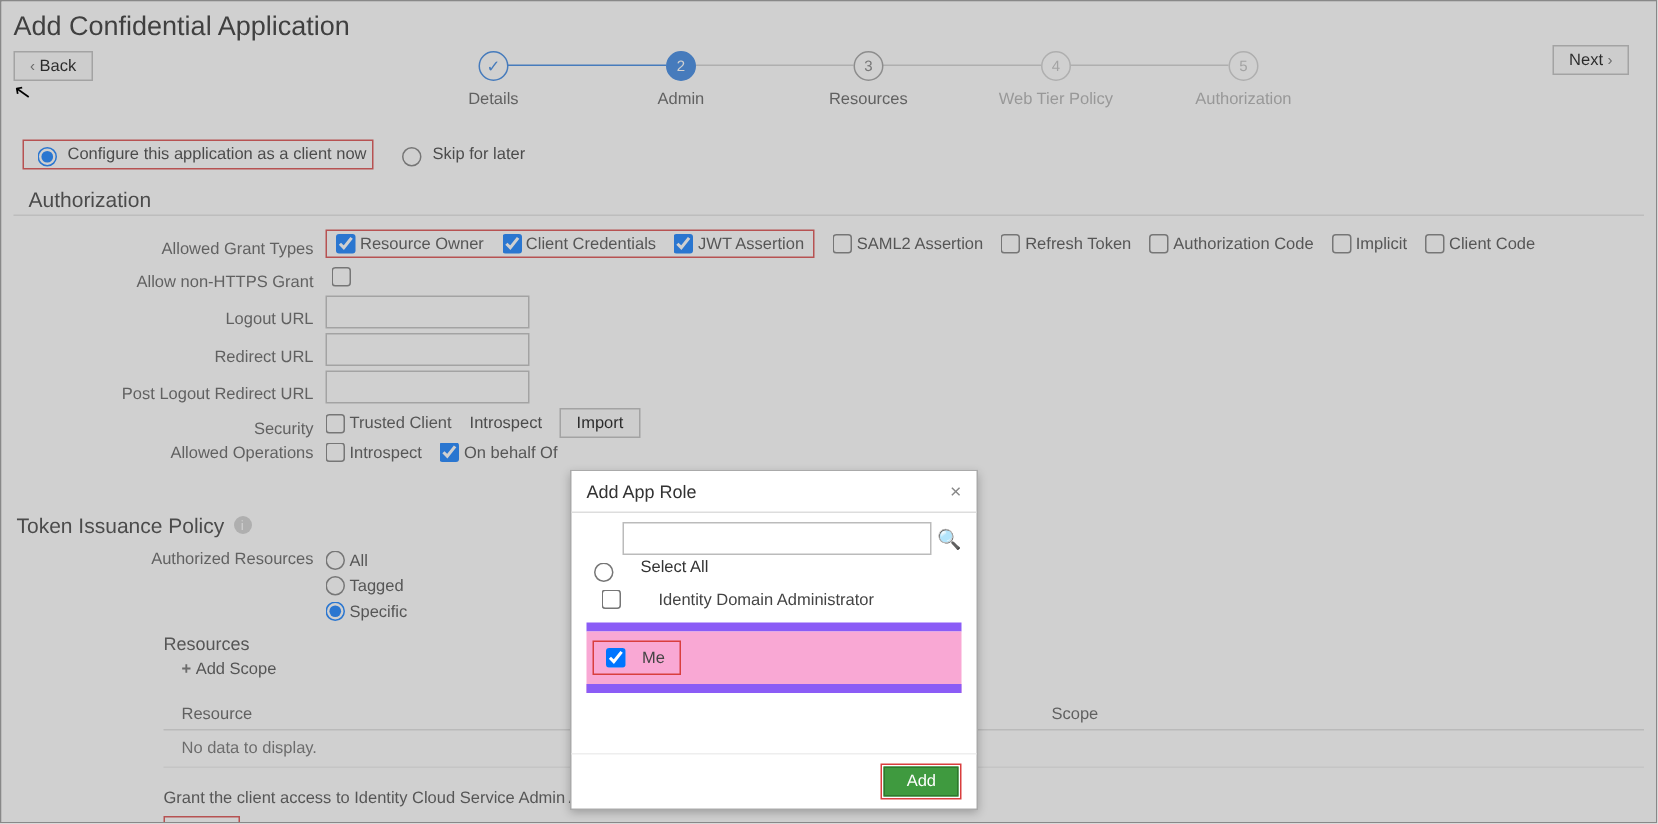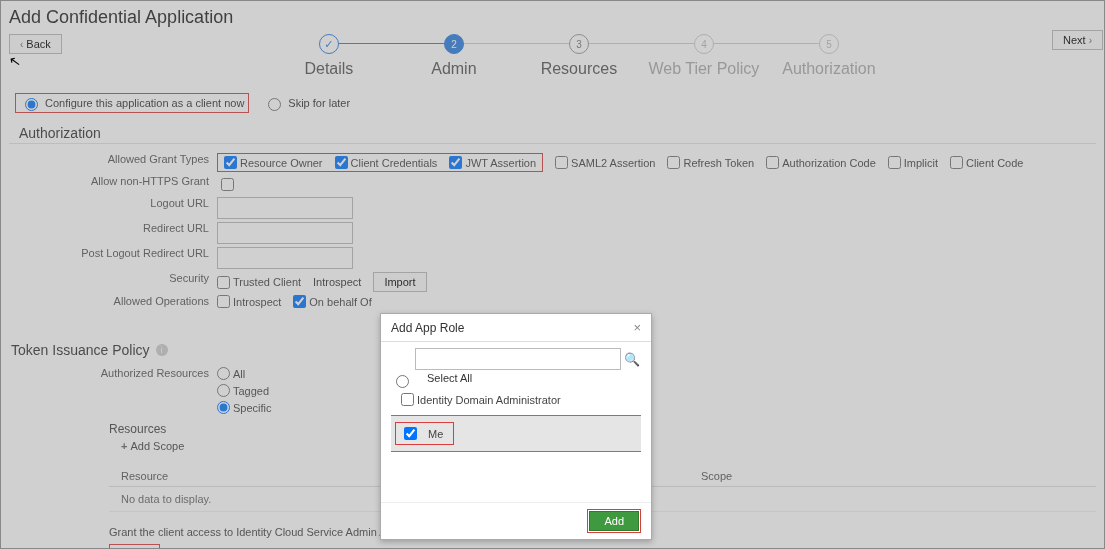--- a/index.html
+++ b/index.html
@@ -1,40 +1,40 @@
 <!DOCTYPE html>
 <html><head>
 <meta charset="utf-8">
 <style>
 html,body{margin:0;padding:0;font-family:Arial,Helvetica,sans-serif;font-size:11px;color:#333;background:#fff}
 .frame{width:1105px;height:549px;position:relative;border:1px solid #888;box-sizing:border-box;overflow:hidden}
 .overlay{position:absolute;inset:0;background:rgba(120,120,120,0.35);pointer-events:none;z-index:5}
 .page-title{font-size:18px;font-weight:400;color:#222;padding:6px 8px 2px 8px}
 .topbar{display:flex;align-items:flex-start;padding:4px 8px 0 8px;position:relative;height:55px}
 .btn{background:#fafafa;border:1px solid #bbb;padding:3px 10px;font-size:11px;cursor:pointer;display:inline-flex;align-items:center;gap:3px}
-.btn.next{position:absolute;right:1px;top:0}
+.btn.next{position:absolute;right:18px;top:0}
 .chev{font-size:10px;color:#666}
 .wizard{flex:1;display:flex;justify-content:center;gap:0;align-items:flex-start;margin:0 60px}
 .step{display:flex;flex-direction:column;align-items:center;width:125px;position:relative}
 .step .dot{width:18px;height:18px;border-radius:50%;border:1px solid #999;background:#fff;display:flex;align-items:center;justify-content:center;font-size:10px;color:#777;position:relative;z-index:2}
 .step.done .dot{border-color:#2c7de0;color:#2c7de0}
 .step.done .dot::after{content:"✓";color:#2c7de0;font-size:11px}
 .step.active .dot{background:#2c7de0;border-color:#2c7de0;color:#fff}
-.step .lbl{margin-top:6px;font-size:16px;color:#555}
+.step .lbl{margin-top:6px;font-size:11px;color:#555}
 .step.inactive .dot{border-color:#ccc;color:#bbb}
 .step.inactive .lbl{color:#aaa}
 .step::before{content:"";position:absolute;top:9px;left:-53px;width:106px;height:1px;background:#ccc;z-index:1}
 .step:first-child::before{display:none}
 .step.done+.step::before,.step.active::before{background:#2c7de0}
 .radio-row{display:flex;align-items:center;gap:14px;padding:4px 8px 4px 14px;font-size:11px}
 .radio-row label{display:flex;align-items:center;gap:4px;cursor:pointer}
 .red-box{border:1.5px solid #d93e3e;padding:1px 4px}
 .section-title{font-size:14px;color:#333;padding:6px 8px 2px 10px;border-bottom:1px solid #e2e2e2;margin:2px 8px}
 .form-area{padding:4px 8px 0 8px}
-.form-row{display:flex;align-items:flex-start;margin:3px 0}
+.form-row{display:flex;align-items:flex-end;margin:3px 0}
 .form-row .flabel{width:200px;text-align:right;padding-right:8px;color:#555;font-size:11px}
 .form-row .fcontent{display:flex;align-items:center;gap:12px;flex-wrap:wrap}
 input[type=text].url{width:130px;height:18px;border:1px solid #bbb;background:#fff}
 .chk{display:inline-flex;align-items:center;gap:3px;font-size:11px;color:#444}
 .chk input{margin:0}
 .grant-box{border:1.5px solid #d93e3e;padding:2px 6px;display:inline-flex;align-items:center;gap:12px}
 .token-header{font-size:14px;color:#333;padding:4px 8px 2px 10px;display:flex;align-items:center;gap:6px;margin-top:30px}
 .info-icon{width:12px;height:12px;border-radius:50%;background:#ccc;color:#fff;font-size:9px;display:inline-flex;align-items:center;justify-content:center}
 .radio-col{display:flex;flex-direction:column;gap:4px}
 .resources-block{margin-left:100px;margin-top:8px}
@@ -51,24 +51,24 @@
 
 .dialog{position:absolute;left:379px;top:312px;width:270px;height:225px;background:#fff;border:1px solid #aaa;box-shadow:0 2px 6px rgba(0,0,0,.25);z-index:10;display:flex;flex-direction:column}
 .dlg-head{display:flex;justify-content:space-between;align-items:center;padding:6px 10px;border-bottom:1px solid #ddd;font-size:12px;color:#333}
 .dlg-close{cursor:pointer;color:#888;font-size:13px}
 .dlg-body{flex:1;padding:6px 10px 4px 10px;overflow:hidden}
 .search-row{display:flex;align-items:center;gap:4px;margin-bottom:2px}
 .search-row input[type=text]{flex:1;height:18px;border:1px solid #bbb;margin-left:24px}
 .search-row .mag{color:#888;font-size:13px;cursor:pointer}
 .sel-all{display:flex;align-items:flex-start;gap:15px;font-size:11px;margin-bottom:0}
 .role-list{border-top:0}
-.role-item{display:flex;align-items:center;gap:0;padding:6px 4px;border-bottom:1px solid #8b5cf6;font-size:11px;color:#444}
+.role-item{display:flex;align-items:center;gap:22px;padding:6px 4px;border-bottom:6px solid #8b5cf6;font-size:11px;color:#444}
 .role-item.cut{padding-top:2px}
 .role-item input{margin-left:6px}
-.role-item.selected{background:#e5e5e5}
+.role-item.selected{background:#f9a8d4}
 .me-red{border:1.5px solid #d93e3e;display:inline-flex;align-items:center;gap:8px;padding:1px 10px 1px 2px}
 .dlg-foot{padding:6px 10px;display:flex;justify-content:flex-end;border-top:1px solid #eee}
 .green-btn{background:#3f9a3f;color:#fff;border:1px solid #2e7a2e;padding:3px 14px;font-size:11px;cursor:pointer}
 .green-wrap{border:1.5px solid #d93e3e;padding:1px}
 .cursor{position:absolute;left:8px;top:52px;font-size:14px;color:#000;z-index:6;transform:rotate(-10deg)}
 </style>
 </head>
 <body>
 <div class="frame">
 <div class="overlay"></div>

